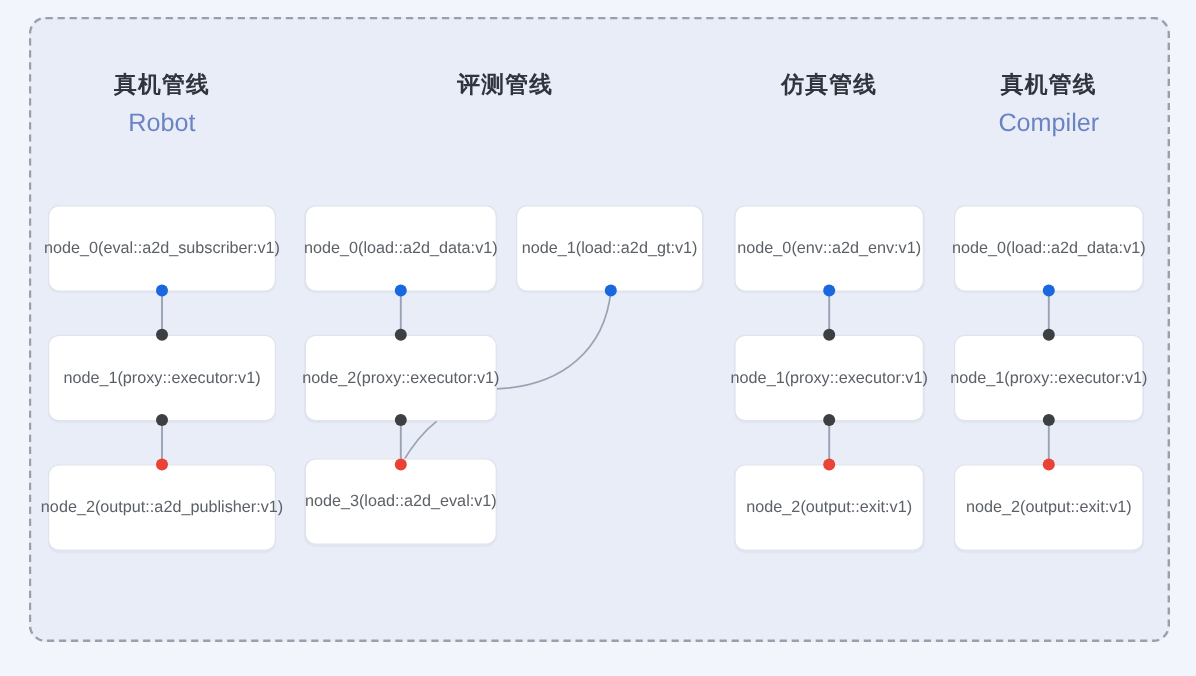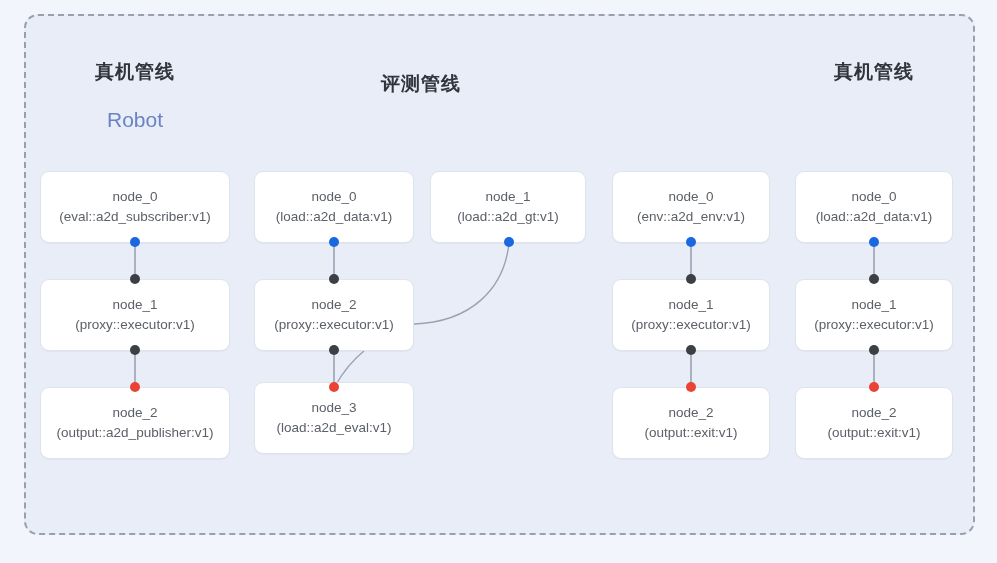--- a/index.html
+++ b/index.html
@@ -42,35 +42,35 @@
     pointer-events: none;
   }
   .col-title {
     font-size: 19px;
     font-weight: bold;
     color: #30343c;
     letter-spacing: 1px;
     line-height: 1;
   }
   .col-sub {
-    margin-top: 28px;
+    margin-top: 11px;
     font-size: 21px;
     color: #6b83c4;
     line-height: 1;
   }
 
   
   .node {
     position: absolute;
     box-sizing: border-box;
     background: #ffffff;
     border: 1px solid #dfe3eb;
     border-radius: 9px;
     display: flex;
-    flex-direction: column;
+    flex-direction: row;
     align-items: center;
     justify-content: center;
     text-align: left;
     box-shadow: 0 1px 1px rgba(40,50,80,0.04);
   }
   .node-id {
     font-size: 13.5px;
     color: #5c6067;
     line-height: 1.45;
   }
@@ -108,29 +108,31 @@
 
 <div id="canvas">
 
   <div class="panel"></div>
 
   <div class="col-head" style="left:40px; top:62px; width:190px;">
     <div class="col-title">真机管线</div>
     <div class="col-sub">Robot</div>
   </div>
 
-  <div class="col-head" style="left:326px; top:74px; width:190px;">
+  <div class="col-head" style="left:326px; top:62px; width:190px;">
     <div class="col-title">评测管线</div>
   </div>
 
   <div class="col-head" style="left:596px; top:62px; width:190px;">
+    <div class="col-title">仿真管线</div>
   </div>
 
   <div class="col-head" style="left:779px; top:62px; width:190px;">
     <div class="col-title">真机管线</div>
+    <div class="col-sub">Compiler</div>
   </div>
 
   <svg class="edges" viewBox="0 0 997 563" xmlns="http://www.w3.org/2000/svg">
 
     <line class="edge-line" x1="135" y1="241" x2="135" y2="278"></line>
     <line class="edge-line" x1="135" y1="349" x2="135" y2="386"></line>
 
     <line class="edge-line" x1="334" y1="241" x2="334" y2="278"></line>
     <line class="edge-line" x1="334" y1="349" x2="334" y2="386"></line>
 

